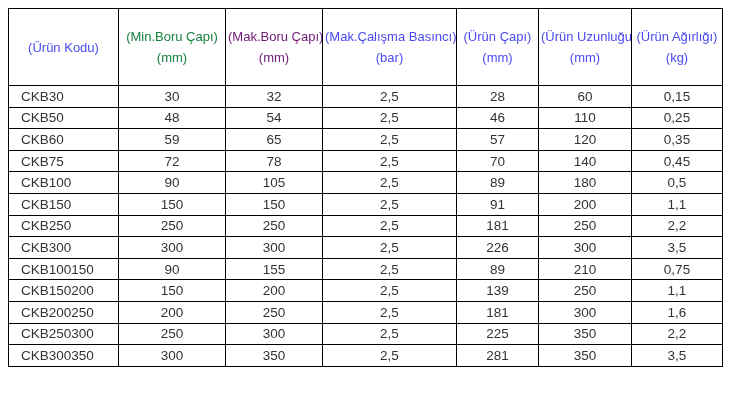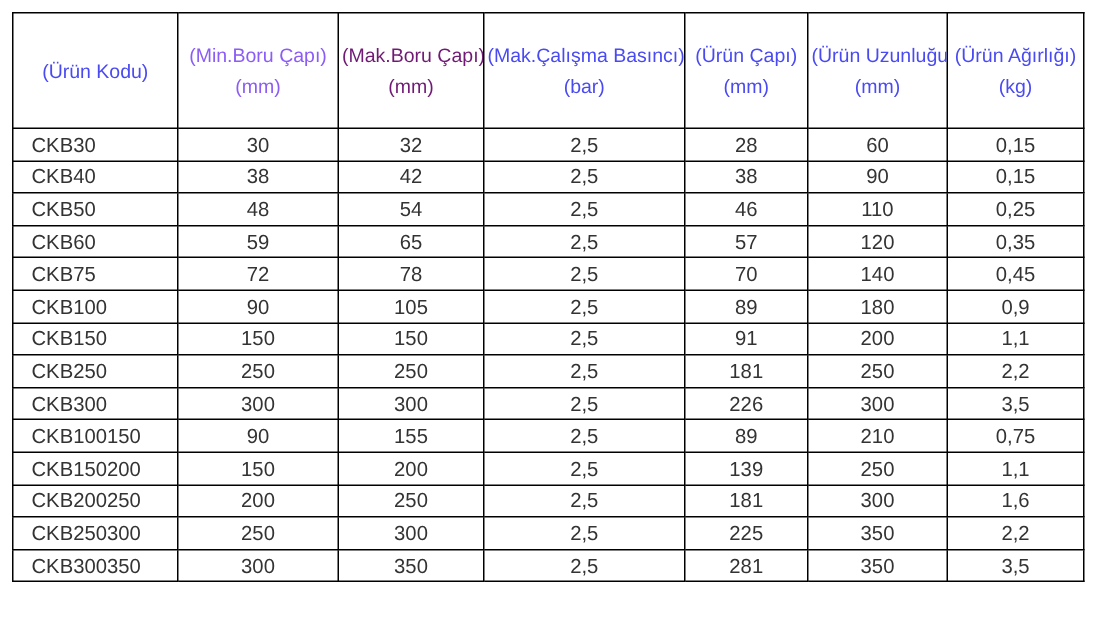--- a/index.html
+++ b/index.html
@@ -74,21 +74,21 @@
         <col class="c3">
       <col class="c4">
         <col class="c5">
         <col class="c6">
     </colgroup>
     <thead>
       <tr id="header-row">
           <th style="color: rgb(74, 74, 242);">
             <span class="hline">(Ürün Kodu)</span>
           </th>
-          <th style="color: #8b5cf6;">
+          <th style="color: #15803d;">
             <span class="hline">(Min.Boru Çapı)</span>
             <span class="hline">(mm)</span>
           </th>
           <th style="color: #701a75;">
             <span class="hline">(Mak.Boru Çapı)</span>
             <span class="hline">(mm)</span>
           </th>
           <th style="color: rgb(74, 74, 242);">
             <span class="hline">(Mak.Çalışma Basıncı)</span>
             <span class="hline">(bar)</span>
@@ -111,29 +111,20 @@
         <tr>
           <td class="code-cell" style="color: rgb(51, 51, 51);">CKB30</td>
           <td style="color: rgb(51, 51, 51);">30</td>
           <td style="color: rgb(51, 51, 51);">32</td>
           <td style="color: rgb(51, 51, 51);">2,5</td>
           <td style="color: rgb(51, 51, 51);">28</td>
           <td style="color: rgb(51, 51, 51);">60</td>
           <td style="color: rgb(51, 51, 51);">0,15</td>
         </tr>
         <tr>
-          <td class="code-cell" style="color: rgb(51, 51, 51);">CKB40</td>
-          <td style="color: rgb(51, 51, 51);">38</td>
-          <td style="color: rgb(51, 51, 51);">42</td>
-          <td style="color: rgb(51, 51, 51);">2,5</td>
-          <td style="color: rgb(51, 51, 51);">38</td>
-          <td style="color: rgb(51, 51, 51);">90</td>
-          <td style="color: rgb(51, 51, 51);">0,15</td>
-        </tr>
-        <tr>
           <td class="code-cell" style="color: rgb(51, 51, 51);">CKB50</td>
           <td style="color: rgb(51, 51, 51);">48</td>
           <td style="color: rgb(51, 51, 51);">54</td>
           <td style="color: rgb(51, 51, 51);">2,5</td>
           <td style="color: rgb(51, 51, 51);">46</td>
           <td style="color: rgb(51, 51, 51);">110</td>
           <td style="color: rgb(51, 51, 51);">0,25</td>
         </tr>
         <tr>
           <td class="code-cell" style="color: rgb(51, 51, 51);">CKB60</td>
@@ -153,21 +144,21 @@
           <td style="color: rgb(51, 51, 51);">140</td>
           <td style="color: rgb(51, 51, 51);">0,45</td>
         </tr>
         <tr>
           <td class="code-cell" style="color: rgb(51, 51, 51);">CKB100</td>
           <td style="color: rgb(51, 51, 51);">90</td>
           <td style="color: rgb(51, 51, 51);">105</td>
           <td style="color: rgb(51, 51, 51);">2,5</td>
           <td style="color: rgb(51, 51, 51);">89</td>
           <td style="color: rgb(51, 51, 51);">180</td>
-          <td style="color: rgb(51, 51, 51);">0,9</td>
+          <td style="color: rgb(51, 51, 51);">0,5</td>
         </tr>
         <tr>
           <td class="code-cell" style="color: rgb(51, 51, 51);">CKB150</td>
           <td style="color: rgb(51, 51, 51);">150</td>
           <td style="color: rgb(51, 51, 51);">150</td>
           <td style="color: rgb(51, 51, 51);">2,5</td>
           <td style="color: rgb(51, 51, 51);">91</td>
           <td style="color: rgb(51, 51, 51);">200</td>
           <td style="color: rgb(51, 51, 51);">1,1</td>
         </tr>

